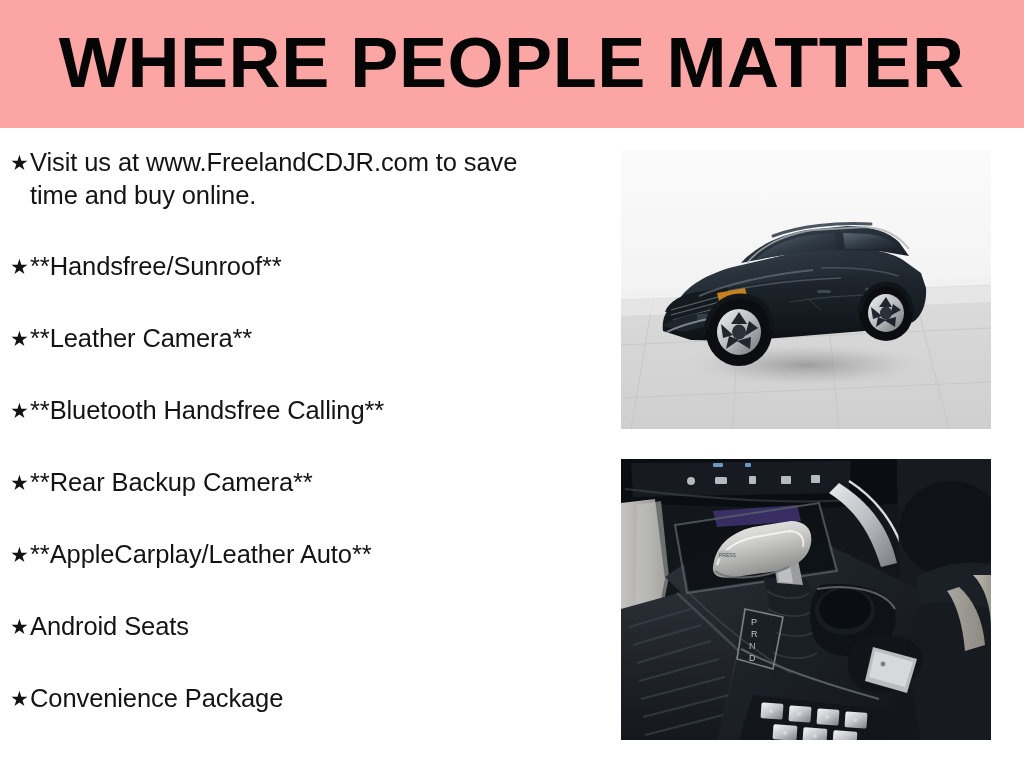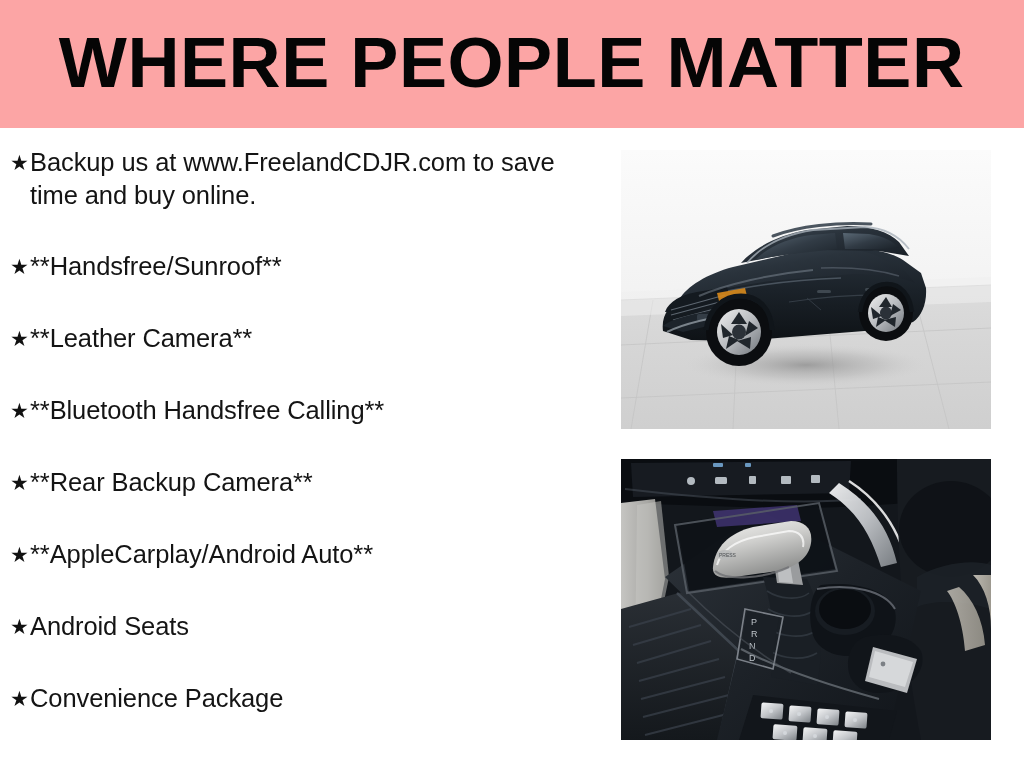--- a/index.html
+++ b/index.html
@@ -122,21 +122,21 @@
 <div class="banner">
   <h1 class="banner-title">WHERE PEOPLE MATTER</h1>
 </div>
 
 <div class="content">
 
   <ul class="feature-list">
 
     <li class="feature-item">
       <span class="bullet-star">★</span>
-      <span class="feature-text">Backup us at www.FreelandCDJR.com to save time and buy online.</span>
+      <span class="feature-text">Visit us at www.FreelandCDJR.com to save time and buy online.</span>
     </li>
 
     <li class="feature-item">
       <span class="bullet-star">★</span>
       <span class="feature-text">**Handsfree/Sunroof**</span>
     </li>
 
     <li class="feature-item">
       <span class="bullet-star">★</span>
       <span class="feature-text">**Leather Camera**</span>
@@ -147,21 +147,21 @@
       <span class="feature-text">**Bluetooth Handsfree Calling**</span>
     </li>
 
     <li class="feature-item">
       <span class="bullet-star">★</span>
       <span class="feature-text">**Rear Backup Camera**</span>
     </li>
 
     <li class="feature-item">
       <span class="bullet-star">★</span>
-      <span class="feature-text">**AppleCarplay/Android Auto**</span>
+      <span class="feature-text">**AppleCarplay/Leather Auto**</span>
     </li>
 
     <li class="feature-item">
       <span class="bullet-star">★</span>
       <span class="feature-text">Android Seats</span>
     </li>
 
     <li class="feature-item">
       <span class="bullet-star">★</span>
       <span class="feature-text">Convenience Package</span>

